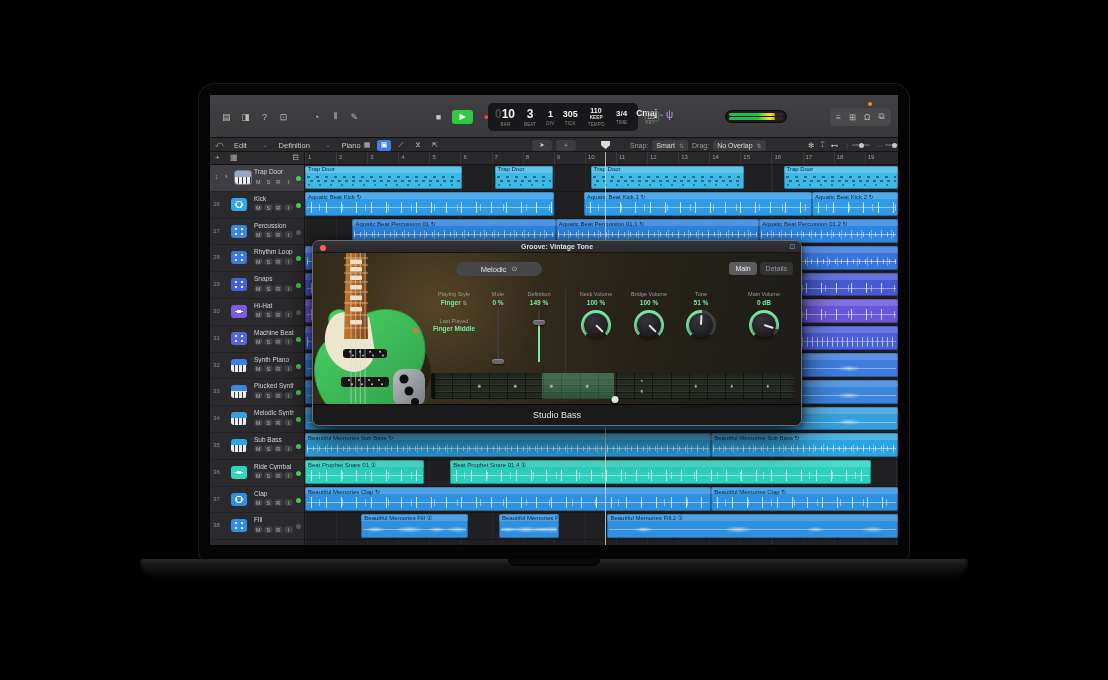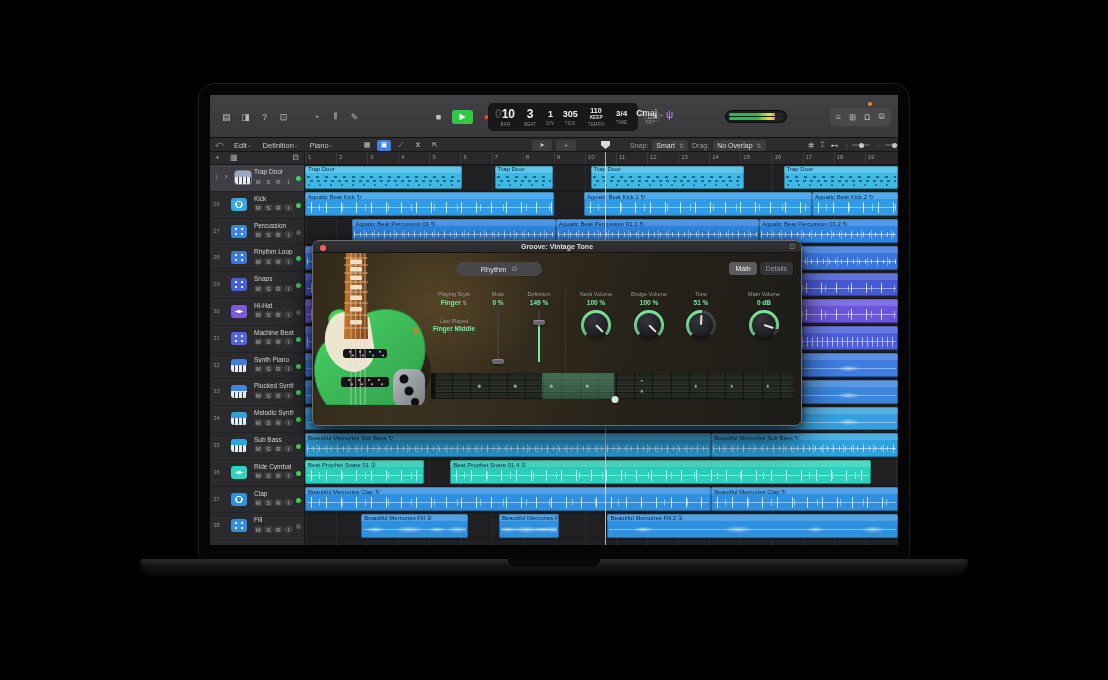--- a/index.html
+++ b/index.html
@@ -54,21 +54,21 @@
   #tb-right { left:620px; background:#49494b; border-radius:5px; height:18px; top:12.5px;
     padding:0 6px; gap:8px; }
   #tb-right .tbicon { font-size:8.5px; width:auto; }
 
   
   .menurow { position:absolute; left:0; top:43px; width:688px; height:14px; background:#2c2c2e;
     border-bottom:1px solid #151515; font-size:7.5px; color:#c6c6c6; }
   .menurow > * { position:absolute; top:0; height:14px; display:flex; align-items:center; }
   .backbtn { left:5px; font-size:8px; color:#9a9a9a; }
   #menus { left:24px; gap:11px; }
-  .menu-item { display:flex; align-items:center; gap:0; }
+  .menu-item { display:flex; align-items:center; gap:16px; }
   .menu-item i { font-style:normal; font-size:5.5px; color:#8a8a8a; }
   #view-icons { left:150px; gap:3px; }
   .vicon { width:14px; height:11px; border-radius:2.5px; display:flex; align-items:center;
     justify-content:center; font-size:7px; color:#c2c2c2; }
   .vicon.active { background:#3d80e8; color:#fff; }
   #tools { left:322px; gap:4px; }
   .toolbtn { width:20px; height:11px; background:#3d3d3f; border-radius:3px; display:flex;
     align-items:center; justify-content:center; font-size:6.5px; color:#d0d0d0; }
   .snapgrp { left:420px; gap:4px; }
   .dimlab { color:#9a9a9a; font-size:7px; }
@@ -796,21 +796,21 @@
             <circle cx="102" cy="149" r="4" fill="#0f0f0f"></circle>
           <g stroke="#d8d8d8" stroke-width=".7" opacity=".85">
             <line x1="38" y1="0" x2="38" y2="152"></line>
               <line x1="42.7" y1="0" x2="42.7" y2="152"></line>
             <line x1="47.3" y1="0" x2="47.3" y2="152"></line>
               <line x1="52" y1="0" x2="52" y2="152"></line>
           </g>
         </svg>
 
         <div class="preset">
-          <span class="pv">Rhythm</span>
+          <span class="pv">Melodic</span>
           <span class="gear">⊙</span>
         </div>
         <div class="ptabs" id="ptabs">
             <span class="ptab active">Main</span>
             <span class="ptab">Details</span>
           </div>
 
         <div class="pcol" style="left:141px">
           <div class="plabel">Playing Style</div>
           <div class="pvalue" style="color:#7ce9a3"><span>Finger</span> <i class="stepper">⇅</i></div>
@@ -847,20 +847,23 @@
             <span class="fdot" style="left: 32.5%; top: 50%;"></span>
             <span class="fdot" style="left: 42.5%; top: 50%;"></span>
             <span class="fdot" style="left: 57.5%; top: 30%;"></span>
             <span class="fdot" style="left: 57.5%; top: 70%;"></span>
             <span class="fdot" style="left: 72.5%; top: 50%;"></span>
             <span class="fdot" style="left: 82.5%; top: 50%;"></span>
             <span class="fdot" style="left: 92.5%; top: 50%;"></span>
             <span class="fmarker" style="left: 50%;"></span>
           </div>
 
+        <div class="pfooter">
+          <span>Studio Bass</span>
+        </div>
       <div class="pcol" style="left: 283px;">
             <div class="plabel">Neck Volume</div>
             <div class="pvalue" style="color: rgb(124, 233, 163);">100 %</div>
             <div class="knob">
               <div class="kring" style="background: conic-gradient(from 225deg, rgb(124, 233, 163) 0deg, rgb(124, 233, 163) 270deg, rgb(71, 71, 71) 270deg, rgb(71, 71, 71) 270deg, transparent 270deg);"></div>
               <div class="kface"></div>
               <div class="kptr" style="transform: rotate(495deg);"></div>
             </div>
           </div>
           <div class="pcol" style="left: 336px;">

